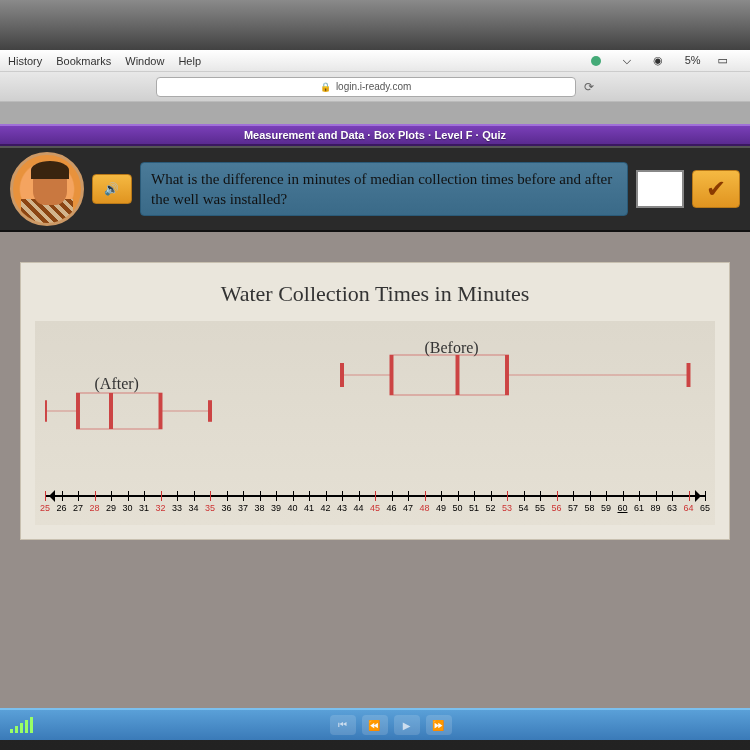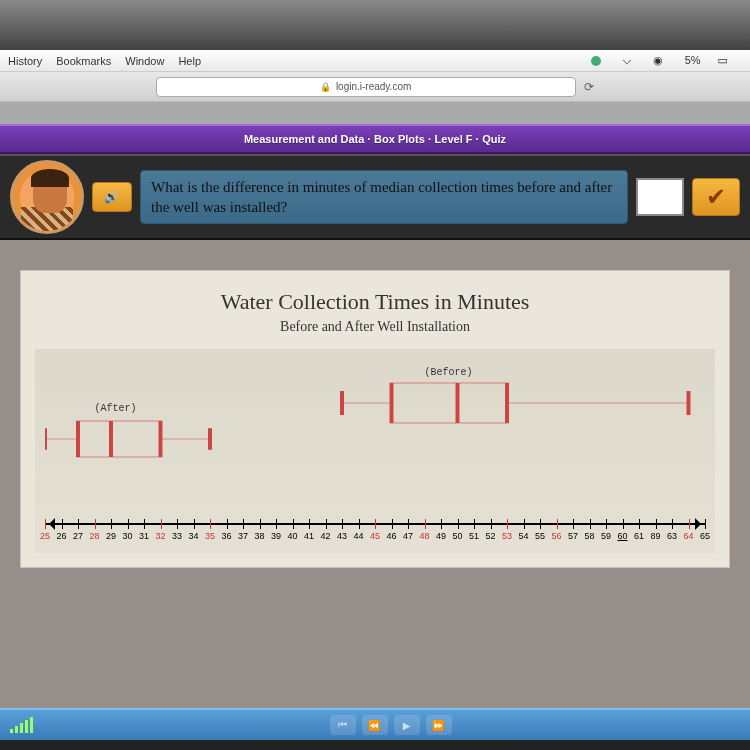--- a/index.html
+++ b/index.html
@@ -15,37 +15,37 @@
 .url-field{width:420px;height:20px;background:#fff;border-radius:4px;border:1px solid #aaa;display:flex;align-items:center;justify-content:center;font-size:10px;color:#555}
 .lock{font-size:9px;margin-right:4px}
 .reload{margin-left:8px;font-size:12px;color:#666}
 .tabbar{height:22px;background:linear-gradient(#d0d0d0,#bfbfbf);display:flex;align-items:center;font-size:10px;color:#444;position:relative}
 .tab-left{padding:0 8px;color:#666}
 .tab-center{position:absolute;left:50%;transform:translateX(-50%);}
 .notif{position:absolute;right:0;top:0;width:110px;height:52px;background:#f5f5f5;border:1px solid #ccc;border-radius:6px 0 0 6px;padding:4px 6px;font-size:9px;color:#666;box-shadow:-2px 2px 6px rgba(0,0,0,0.2)}
 .notif-icon{float:left;width:20px;height:20px;border-radius:50%;background:#4a90e2;color:#fff;text-align:center;line-height:20px;font-size:12px;margin-right:4px;font-weight:bold}
 .notif b{color:#333;font-size:10px}
 .app{position:absolute;top:74px;left:0;right:0;bottom:32px;background:#968e8a}
-.breadcrumb{height:30px;background:linear-gradient(#7a3fb8,#5a2a90);border-top:2px solid #a070d8;border-bottom:2px solid #3a1860;color:#fff;font-size:11px;font-weight:bold;display:flex;align-items:center;justify-content:center;text-shadow:0 1px 1px rgba(0,0,0,0.4)}
+.breadcrumb{height:22px;background:linear-gradient(#7a3fb8,#5a2a90);border-top:2px solid #a070d8;border-bottom:2px solid #3a1860;color:#fff;font-size:11px;font-weight:bold;display:flex;align-items:center;justify-content:center;text-shadow:0 1px 1px rgba(0,0,0,0.4)}
 .prompt-bar{height:86px;background:#2a2a2a;border-top:2px solid #555;border-bottom:2px solid #111;display:flex;align-items:center;padding:6px 10px;gap:8px}
 .avatar{width:74px;height:74px;border-radius:50%;background:radial-gradient(circle,#f4a460 55%,#e8923c 58%);border:3px solid #c96;position:relative;flex-shrink:0;overflow:hidden}
 .avatar-face{position:absolute;top:10px;left:20px;width:34px;height:40px;background:#c97840;border-radius:40% 40% 35% 35%}
 .avatar-hair{position:absolute;top:6px;left:18px;width:38px;height:18px;background:#3a240f;border-radius:50% 50% 0 0}
 .avatar-shirt{position:absolute;bottom:0;left:8px;right:8px;height:24px;background:repeating-linear-gradient(45deg,#8b4513 0 4px,#d2b48c 4px 8px)}
 .audio-btn{width:40px;height:30px;background:linear-gradient(#f5b942,#e09420);border-radius:4px;border:1px solid #b87818;display:flex;align-items:center;justify-content:center;font-weight:bold;font-size:12px;cursor:pointer;flex-shrink:0}
 .question-box{flex:1;background:linear-gradient(#4a7a98,#3a6a88);border:1px solid #2a5a78;border-radius:4px;padding:6px 10px;color:#111;font-family:'Comic Sans MS',cursive;font-size:15px;line-height:1.35}
 .answer-input{width:48px;height:38px;background:#fff;border:2px solid #888;flex-shrink:0}
 .check-btn{width:48px;height:38px;background:linear-gradient(#f5b942,#e09420);border:1px solid #b87818;border-radius:4px;display:flex;align-items:center;justify-content:center;font-size:24px;color:#8b3a00;cursor:pointer;flex-shrink:0}
 .content{padding:30px 20px 10px}
 .chart-card{background:#eae6dc;border:1px solid #c8c0b0;padding:18px 14px 14px}
 .chart-title{text-align:center;font-family:'Comic Sans MS',cursive;font-size:22px;color:#333}
 .chart-sub{text-align:center;font-family:'Comic Sans MS',cursive;font-size:14px;color:#333;margin-top:4px;margin-bottom:8px}
 .plot-area{background:linear-gradient(#ddd8cc,#e5e0d4);margin-top:14px;padding:24px 10px 8px;position:relative}
 .plot{position:relative;height:140px}
-.box-label{position:absolute;font-family:Liberation Mono, monospace;font-size:10px;color:#333}
+.box-label{position:absolute;font-family:Liberation Serif, serif;font-size:16px;color:#333}
 svg.boxplot{width:100%;height:100px;display:block}
 .axis{position:relative;height:28px;margin-top:4px}
 .axis-line{position:absolute;top:6px;left:0;right:0;height:2px;background:#000}
 .arrow-l{position:absolute;left:-2px;top:1px;border:6px solid transparent;border-right-color:#000}
 .arrow-r{position:absolute;right:-2px;top:1px;border:6px solid transparent;border-left-color:#000}
 .tick{position:absolute;top:2px;width:1px;height:10px;background:#000}
 .tick.red{background:#c33}
 .tick-label{position:absolute;top:14px;font-size:9px;transform:translateX(-50%)}
 .tick-label.red{color:#c33}
 .dock{position:absolute;bottom:0;left:0;right:0;height:32px;background:linear-gradient(#5aa0d8,#3a7ab8);border-top:2px solid #7ac0f0;display:flex;align-items:center;padding:0 10px;gap:8px}
@@ -97,21 +97,20 @@
     <div class="question-box">What is the difference in minutes of median collection times before and after the well was installed?</div>
     <input class="answer-input" value="" style="">
     <div class="check-btn">
       <span>✔</span>
     </div>
   </div>
 
   <div class="content">
     <div class="chart-card">
       <div class="chart-title">Water Collection Times in Minutes</div>
-      <div class="chart-sub">Before and After Well Installation</div>
       <div class="plot-area">
         <div class="plot">
           <div class="box-label" id="label-after" style="top: 30px; left: 7.5%;">(After)</div>
           <div class="box-label" id="label-before" style="top: -6px; left: 57.5%;">(Before)</div>
           <svg class="boxplot" id="box-svg" preserveAspectRatio="none" viewBox="0 0 100 100">
                   <g stroke="#c44" stroke-width="0.6" fill="none" vector-effect="non-scaling-stroke">
                     <line x1="45" y1="30" x2="52.5" y2="30"></line>
                     <line x1="70" y1="30" x2="97.5" y2="30"></line>
                     <line x1="45" y1="18" x2="45" y2="42"></line>
                     <line x1="97.5" y1="18" x2="97.5" y2="42"></line>

